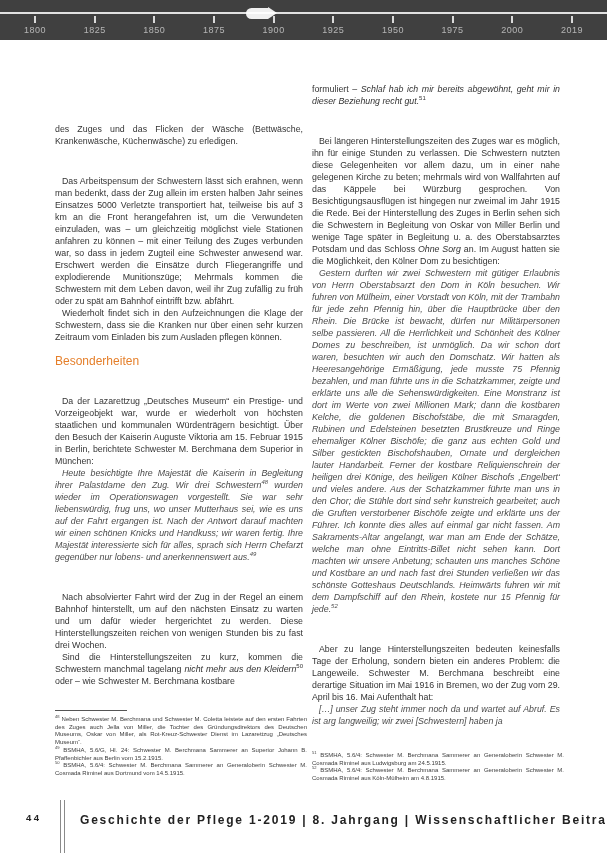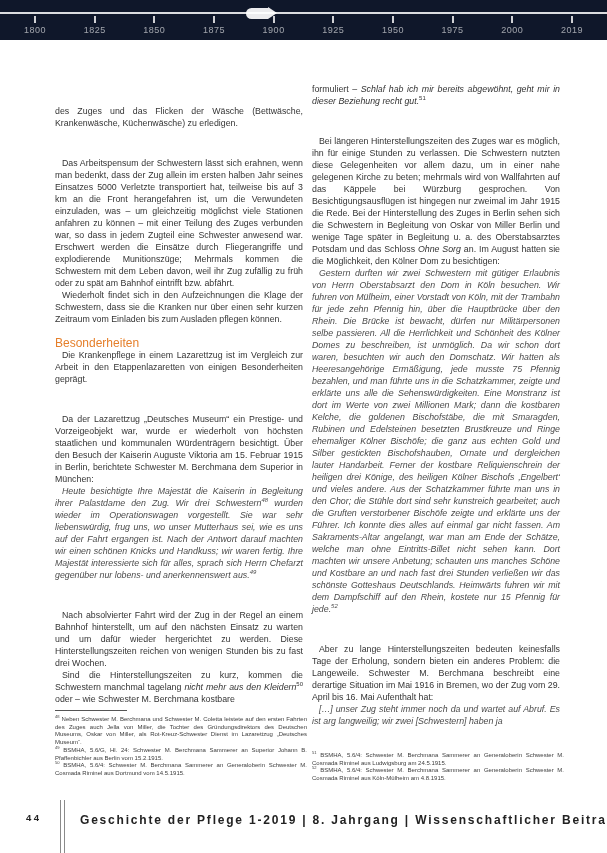--- a/index.html
+++ b/index.html
@@ -3,21 +3,21 @@
 <meta charset="utf-8">
 <style>
   html,body { margin:0; padding:0; }
   body {
     width:607px; height:853px; position:relative; overflow:hidden;
     background:#ffffff; font-family:"Liberation Sans", sans-serif;
     -webkit-font-smoothing:antialiased;
   }
 
   
-  .timeline { position:absolute; top:0; left:0; width:607px; height:40px; background:#0f172a; }
+  .timeline { position:absolute; top:0; left:0; width:607px; height:40px; background:#404040; }
   .timeline-line { position:absolute; top:12px; left:0; width:100%; height:2px; background:rgba(255,255,255,0.85); }
   .timeline-years { position:absolute; top:0; left:12px; right:12px; height:40px; display:flex; justify-content:space-between; }
   .year-cell { display:flex; flex-direction:column; align-items:center; width:46px; }
   .year-tick { width:2px; height:7px; background:rgba(255,255,255,0.8); margin-top:16px; }
   .year-label { margin-top:2px; font-size:9px; color:rgba(255,255,255,0.6); letter-spacing:0.5px; }
   .timeline-marker { position:absolute; left:246px; top:7px; display:flex; align-items:center; }
   .marker-body { width:22px; height:11px; background:rgba(255,255,255,0.92); border-radius:6px 0 0 6px; }
   .marker-tip { width:0; height:0; border-top:6px solid transparent; border-bottom:6px solid transparent; border-left:9px solid rgba(255,255,255,0.92); }
 
   
@@ -95,21 +95,20 @@
     <div class="marker-tip"></div>
   </div>
 </div>
 
 <div class="content">
   <div class="col">
       <p class="body"><span>des Zuges und das Flicken der Wäsche (Bettwäsche, Krankenwäsche, Küchenwäsche) zu erledigen.</span></p>
       <p class="body indent gap"><span>Das Arbeitspensum der Schwestern lässt sich erahnen, wenn man bedenkt, dass der Zug allein im ersten halben Jahr seines Einsatzes 5000 Verletzte transportiert hat, teilweise bis auf 3 km an die Front herangefahren ist, um die Verwundeten einzuladen, was – um gleichzeitig möglichst viele Stationen anfahren zu können – mit einer Teilung des Zuges verbunden war, so dass in jedem Zugteil eine Schwester anwesend war. Erschwert werden die Einsätze durch Fliegerangriffe und explodierende Munitionszüge; Mehrmals kommen die Schwestern mit dem Leben davon, weil ihr Zug zufällig zu früh oder zu spät am Bahnhof eintrifft bzw. abfährt.</span></p>
       <p class="body indent"><span>Wiederholt findet sich in den Aufzeichnungen die Klage der Schwestern, dass sie die Kranken nur über einen sehr kurzen Zeitraum vom Einladen bis zum Ausladen pflegen können.</span></p>
       <p class="heading"><span>Besonderheiten</span></p>
-      <p class="body indent"><span>Die Krankenpflege in einem Lazarettzug ist im Vergleich zur Arbeit in den Etappenlazaretten von einigen Besonderheiten geprägt.</span></p>
       <p class="body indent gap"><span>Da der Lazarettzug „Deutsches Museum“ ein Prestige- und Vorzeigeobjekt war, wurde er wiederholt von höchsten staatlichen und kommunalen Würdenträgern besichtigt. Über den Besuch der Kaiserin Auguste Viktoria am 15. Februar 1915 in Berlin, berichtete Schwester M. Berchmana dem Superior in München:</span></p>
       <p class="quote indent"><span>Heute besichtigte Ihre Majestät die Kaiserin in Begleitung ihrer Palastdame den Zug. Wir drei Schwestern</span><sup>48</sup><span> wurden wieder im Operationswagen vorgestellt. Sie war sehr liebenswürdig, frug uns, wo unser Mutterhaus sei, wie es uns auf der Fahrt ergangen ist. Nach der Antwort darauf machten wir einen schönen Knicks und Handkuss; wir waren fertig. Ihre Majestät interessierte sich für alles, sprach sich Herrn Chefarzt gegenüber nur lobens- und anerkennenswert aus.</span><sup>49</sup></p>
       <p class="body indent gap"><span>Nach absolvierter Fahrt wird der Zug in der Regel an einem Bahnhof hinterstellt, um auf den nächsten Einsatz zu warten und um dafür wieder hergerichtet zu werden. Diese Hinterstellungszeiten reichen von wenigen Stunden bis zu fast drei Wochen.</span></p>
       <p class="body indent"><span>Sind die Hinterstellungszeiten zu kurz, kommen die Schwestern manchmal tagelang </span><span class="it">nicht mehr aus den Kleidern</span><sup>50</sup><span> oder – wie Schwester M. Berchmana kostbare</span></p>
     </div>
   <div class="col">
       <p class="body"><span>formuliert – </span><span class="it">Schlaf hab ich mir bereits abgewöhnt, geht mir in dieser Beziehung recht gut.</span><sup>51</sup></p>
       <p class="body indent gap"><span>Bei längeren Hinterstellungszeiten des Zuges war es möglich, ihn für einige Stunden zu verlassen. Die Schwestern nutzten diese Gelegenheiten vor allem dazu, um in einer nahe gelegenen Kirche zu beten; mehrmals wird von Wallfahrten auf das Käppele bei Würzburg gesprochen. Von Besichtigungsausflügen ist hingegen nur zweimal im Jahr 1915 die Rede. Bei der Hinterstellung des Zuges in Berlin sehen sich die Schwestern in Begleitung von Oskar von Miller Berlin und wenige Tage später in Begleitung u. a. des Oberstabsarztes Potsdam und das Schloss </span><span class="it">Ohne Sorg</span><span> an. Im August hatten sie die Möglichkeit, den Kölner Dom zu besichtigen:</span></p>
       <p class="quote indent"><span>Gestern durften wir zwei Schwestern mit gütiger Erlaubnis von Herrn Oberstabsarzt den Dom in Köln besuchen. Wir fuhren von Mülheim, einer Vorstadt von Köln, mit der Trambahn für jede zehn Pfennig hin, über die Hauptbrücke über den Rhein. Die Brücke ist bewacht, dürfen nur Militärpersonen selbe passieren. All die Herrlichkeit und Schönheit des Kölner Domes zu beschreiben, ist unmöglich. Da wir schon dort waren, besuchten wir auch den Domschatz. Wir hatten als Heeresangehörige Ermäßigung, jede musste 75 Pfennig bezahlen, und man führte uns in die Schatzkammer, zeigte und erklärte uns alle die Sehenswürdigkeiten. Eine Monstranz ist dort im Werte von zwei Millionen Mark; dann die kostbaren Kelche, die goldenen Bischofstäbe, die mit Smaragden, Rubinen und Edelsteinen besetzten Brustkreuze und Ringe ehemaliger Kölner Bischöfe; die ganz aus echten Gold und Silber gestickten Bischofshauben, Ornate und dergleichen lauter Handarbeit. Ferner der kostbare Reliquienschrein der heiligen drei Könige, des heiligen Kölner Bischofs ‚Engelbert‘ und vieles andere. Aus der Schatzkammer führte man uns in den Chor; die Stühle dort sind sehr kunstreich gearbeitet; auch die Gruften verstorbener Bischöfe zeigte und erklärte uns der Führer. Ich konnte dies alles auf einmal gar nicht fassen. Am Sakraments-Altar angelangt, war man am Ende der Schätze, welche man ohne Eintritts-Billet nicht sehen kann. Dort machten wir unsere Anbetung; schauten uns manches Schöne und Kostbare an und nach fast drei Stunden verließen wir das schönste Gotteshaus Deutschlands. Heimwärts fuhren wir mit dem Dampfschiff auf den Rhein, kostete nur 15 Pfennig für jede.</span><sup>52</sup></p>
       <p class="body indent gap"><span>Aber zu lange Hinterstellungszeiten bedeuten keinesfalls Tage der Erholung, sondern bieten ein anderes Problem: die Langeweile. Schwester M. Berchmana beschreibt eine derartige Situation im Mai 1916 in Bremen, wo der Zug vom 29. April bis 16. Mai Aufenthalt hat:</span></p>

